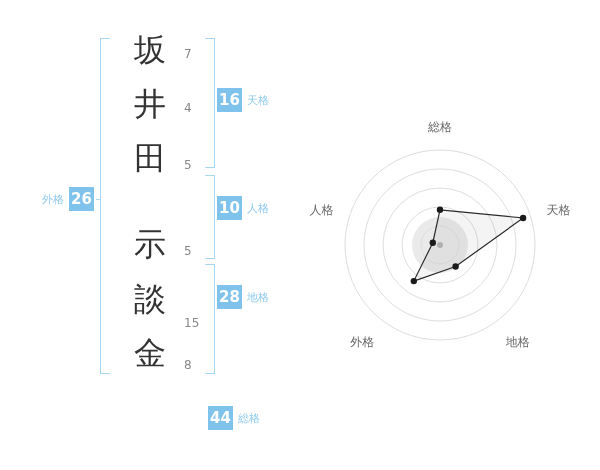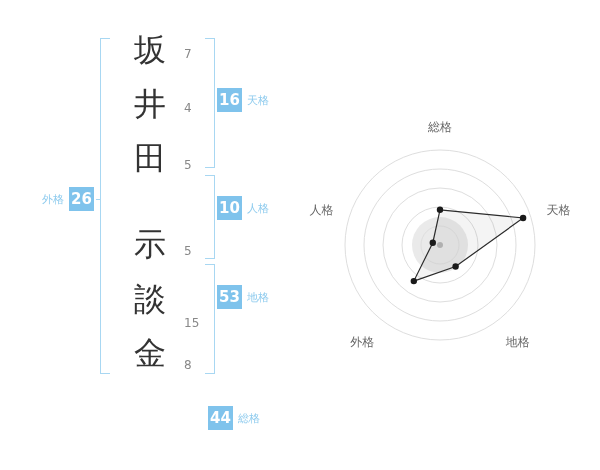--- a/index.html
+++ b/index.html
@@ -81,21 +81,21 @@
     <span class="badge">16</span>
     <span class="badge-label">天格</span>
   </div>
 
   <div class="calc-row row-jinkaku">
     <span class="badge">10</span>
     <span class="badge-label">人格</span>
   </div>
 
   <div class="calc-row row-chikaku">
-    <span class="badge">53</span>
+    <span class="badge">28</span>
     <span class="badge-label">地格</span>
   </div>
 
   <div class="calc-row row-soukaku">
     <span class="badge">44</span>
     <span class="badge-label">総格</span>
   </div>
 
   <div class="radar-wrap">
     <svg id="radar" width="300" height="300" xmlns="http://www.w3.org/2000/svg">

